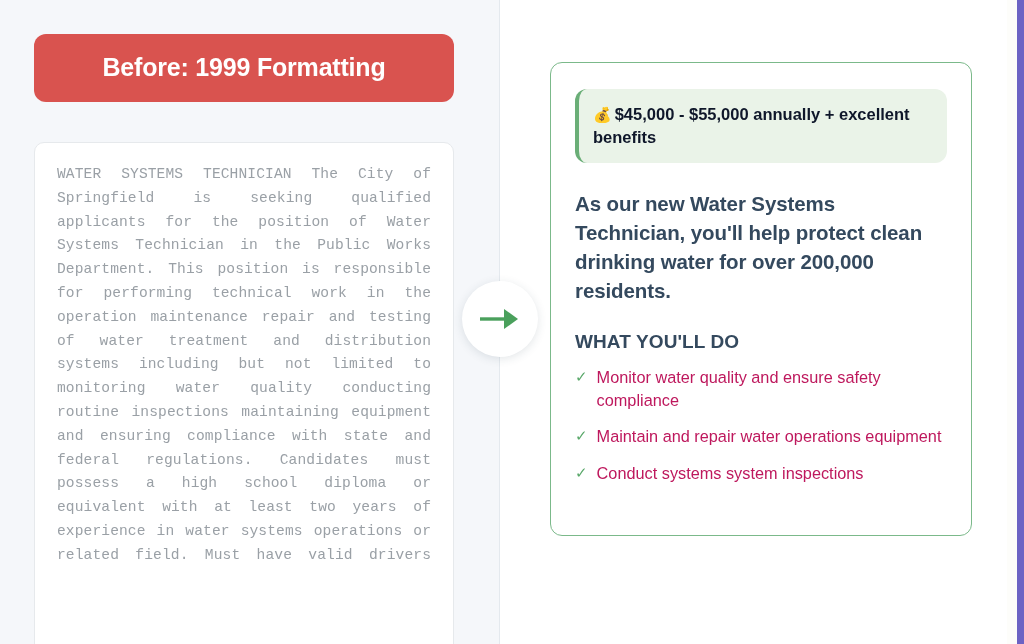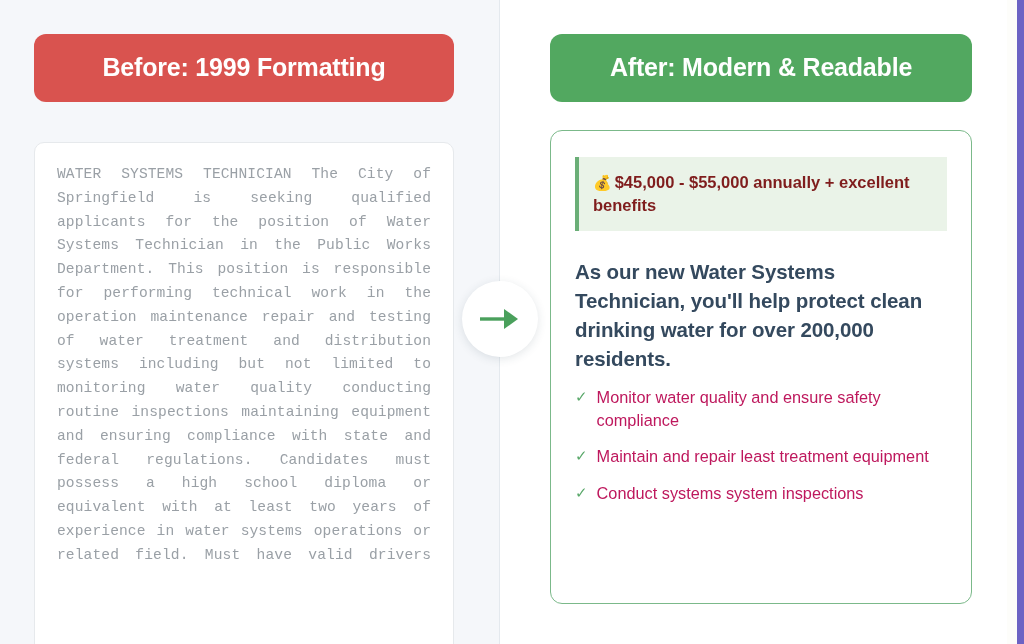--- a/index.html
+++ b/index.html
@@ -112,25 +112,25 @@
     border-radius: 12px;
     box-sizing: border-box;
     padding: 26px 24px 22px 24px;
     height: 474px;
     overflow: hidden;
   }
 
   .salary-callout {
     background: #eaf3e8;
     border-left: 4px solid #6aae77;
-    border-radius: 0;
+    border-radius: 12px;
     padding: 14px 16px 14px 14px;
     font-size: 16.5px;
     font-weight: bold;
-    color: #7f1d1d;
+    color: #0f172a;
     line-height: 23px;
     box-sizing: border-box;
   }
   .money-icon {
     font-size: 15px;
     margin-right: 3px;
   }
 
   .lede {
     margin-top: 26px;
@@ -205,39 +205,39 @@
   </div>
 
   <div class="arrow-circle">
     <svg width="44" height="26" viewBox="0 0 44 26">
       <path d="M2 13 H30" stroke="#4aa05c" stroke-width="3.4" stroke-linecap="butt" fill="none"></path>
       <path d="M26 3 L40 13 L26 23 Z" fill="#4aa05c"></path>
     </svg>
   </div>
 
   <div class="panel-after">
-    <div class="badge badge-after">After: Modern &amp; Readable</div>
 
     <div class="card-after">
 
       <div class="salary-callout">
         <span class="money-icon">💰</span><span>$45,000 - $55,000 annually + excellent benefits</span>
       </div>
 
       <div class="lede">As our new Water Systems Technician, you'll help protect clean drinking water for over 200,000 residents.</div>
 
+      <div class="section-heading">WHAT YOU'LL DO</div>
 
       <div class="bullets">
         <div class="bullet">
           <span class="check">✓</span>
           <span class="bullet-text">Monitor water quality and ensure safety compliance</span>
         </div>
         <div class="bullet">
           <span class="check">✓</span>
-          <span class="bullet-text">Maintain and repair least treatment equipment</span>
+          <span class="bullet-text">Maintain and repair water operations equipment</span>
         </div>
         <div class="bullet">
           <span class="check">✓</span>
           <span class="bullet-text">Conduct systems system inspections</span>
         </div>
       </div>
 
     </div>
   </div>
 

